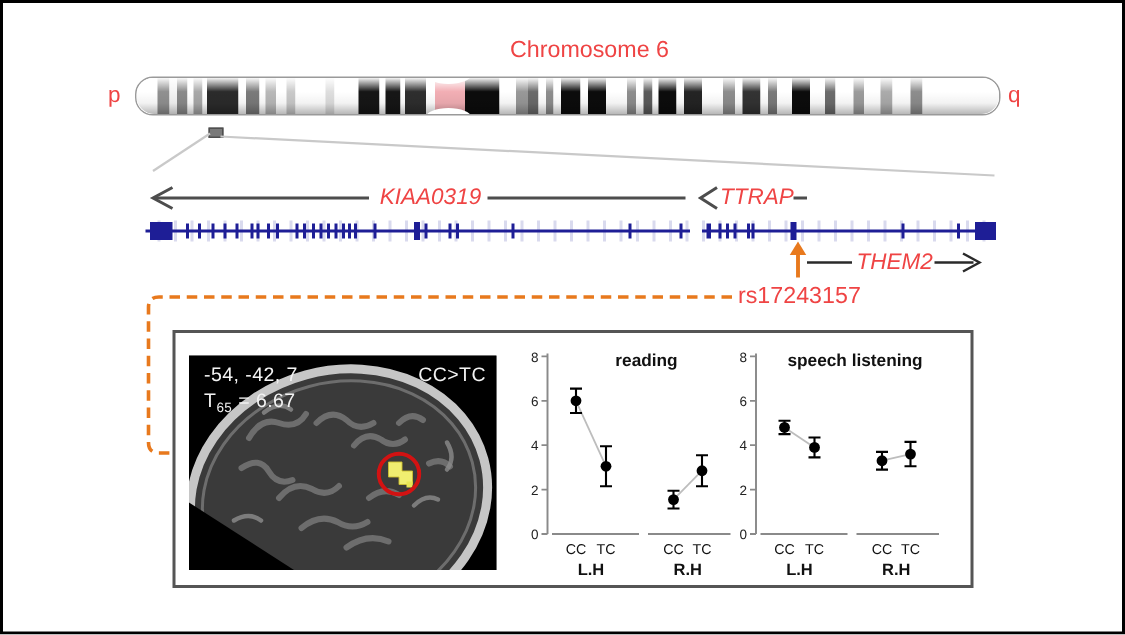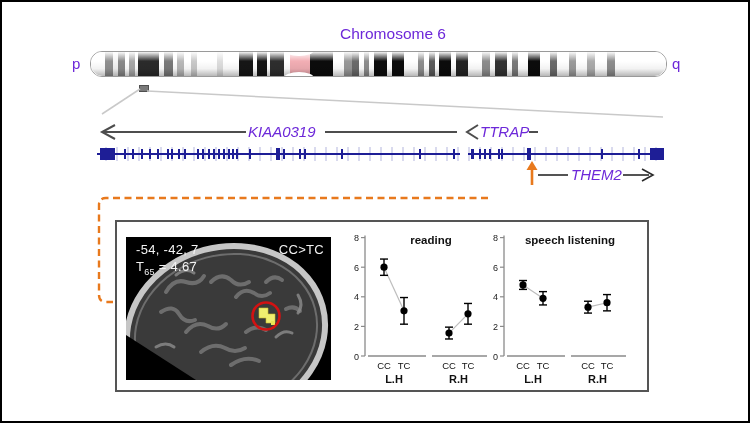--- a/index.html
+++ b/index.html
@@ -7,21 +7,21 @@
           box-sizing:border-box;overflow:hidden;}
   .abs{position:absolute;}
   
   .chrom{position:absolute;left:88px;top:49px;width:575px;height:24px;border:1px solid #9a9a9a;
          border-radius:12px;overflow:hidden;display:flex;background:#fff;}
   .chrom .band{flex:none;height:100%;}
   .chrom .shine{position:absolute;left:0;top:0;right:0;bottom:0;border-radius:12px;
          background:linear-gradient(180deg,rgba(255,255,255,.95) 0%,rgba(255,255,255,0) 38%,
          rgba(0,0,0,.05) 70%,rgba(0,0,0,.28) 100%);pointer-events:none;}
   .pinch{position:absolute;width:30px;height:12px;background:#fff;border-radius:50%;z-index:3;}
-  .label{position:absolute;color:#6d28d9;}
+  .label{position:absolute;color:#ef4444;}
   .italic{font-style:italic;}
   
   .track{position:absolute;left:95px;top:144px;width:567px;height:16px;}
   .track .stripe{position:absolute;top:1px;width:2px;height:14px;}
   .track .seg{position:absolute;top:7px;height:2px;}
   .track .blk{position:absolute;top:2px;height:12px;}
   .track .tick{position:absolute;}
   
   .panel{position:absolute;left:113px;top:218px;width:534px;height:172px;background:#fff;
          border:2px solid #555;box-sizing:border-box;}
@@ -124,23 +124,24 @@
     <line x1="536" y1="173" x2="566" y2="173" stroke="#2a2a2a" stroke-width="1.6"></line>
     <line x1="621" y1="173" x2="647" y2="173" stroke="#2a2a2a" stroke-width="1.6"></line>
     <polyline points="640,167 651,173 640,179" fill="none" stroke="#2a2a2a" stroke-width="1.6"></polyline>
 
     <line x1="530" y1="183" x2="530" y2="166" stroke="#e8791d" stroke-width="2.6"></line>
     <polygon points="530,159 524.5,168 535.5,168" fill="#e8791d"></polygon>
 
     <path d="M 486,196 L 104,196 Q 97,196 97,203 L 97,293 Q 97,300 104,300 L 111,300" fill="none" stroke="#e8791d" stroke-width="2.4" stroke-dasharray="7 4.5"></path>
   </svg>
 
-  <div class="label abs italic" style="left:246px;top:121px;width:78px;font-size:15px;">KIAA0319</div>
+  <div class="label abs italic" style="left:246px;top:121px;width:78px;text-align:center;font-size:15px;">KIAA0319</div>
   <div class="label abs italic" style="left:478px;top:121px;font-size:15px;">TTRAP</div>
   <div class="label abs italic" style="left:569px;top:164px;font-size:15px;">THEM2</div>
+  <div class="label abs" style="left:490px;top:187px;font-size:15.5px;">rs17243157</div>
 
   <div class="track" id="gene-track">
       <div class="stripe" style="left: 8px; background: rgb(217, 218, 238);"></div>
       <div class="stripe" style="left: 19px; background: rgb(217, 218, 238);"></div>
       <div class="stripe" style="left: 30px; background: rgb(217, 218, 238);"></div>
       <div class="stripe" style="left: 41px; background: rgb(217, 218, 238);"></div>
       <div class="stripe" style="left: 52px; background: rgb(217, 218, 238);"></div>
       <div class="stripe" style="left: 63px; background: rgb(217, 218, 238);"></div>
       <div class="stripe" style="left: 74px; background: rgb(217, 218, 238);"></div>
       <div class="stripe" style="left: 85px; background: rgb(217, 218, 238);"></div>
@@ -255,21 +256,21 @@
           <path d="M172,58 q6,10 0,18"></path>
           <path d="M30,110 q10,-6 18,0"></path>
         </g>
         <path d="M0,98 L70,143 L0,143 Z" fill="#000"></path>
         <path d="M133,71 l9,0 0,6 7,0 0,9 -9,0 0,-5 -7,0 z" fill="#f0ee70" stroke="#cdbf30" stroke-width="0.6"></path>
         <rect x="145" y="84" width="4" height="4" fill="#e8e655"></rect>
         <circle cx="140" cy="79" r="13.5" fill="none" stroke="#d21212" stroke-width="2.6"></circle>
       </svg>
       <div class="ovl" style="left:10px;top:5px;">-54, -42, 7</div>
       <div class="ovl" style="left:10px;top:22px;">
-        <span>T</span><sub>65</sub><span> = 4.67</span>
+        <span>T</span><sub>65</sub><span> = 6.67</span>
       </div>
       <div class="ovl" style="right:7px;top:5px;">CC&gt;TC</div>
     </div>
 
     <svg id="chart-0" class="abs" style="left:230px;top:7px;" width="150" height="162">
         <text x="84" y="15" text-anchor="middle" font-size="11.5" font-weight="bold" font-family="Liberation Sans, sans-serif" fill="#111">reading</text>
         <line x1="18" y1="6.599999999999994" x2="18" y2="127" stroke="#8a8a8a" stroke-width="1.3"></line>
         <line x1="14" y1="127" x2="18" y2="127" stroke="#8a8a8a" stroke-width="1.2"></line>
         <text x="12" y="130.5" text-anchor="end" font-size="9" font-family="Liberation Sans, sans-serif" fill="#222">0</text>
         <line x1="14" y1="97.4" x2="18" y2="97.4" stroke="#8a8a8a" stroke-width="1.2"></line>

